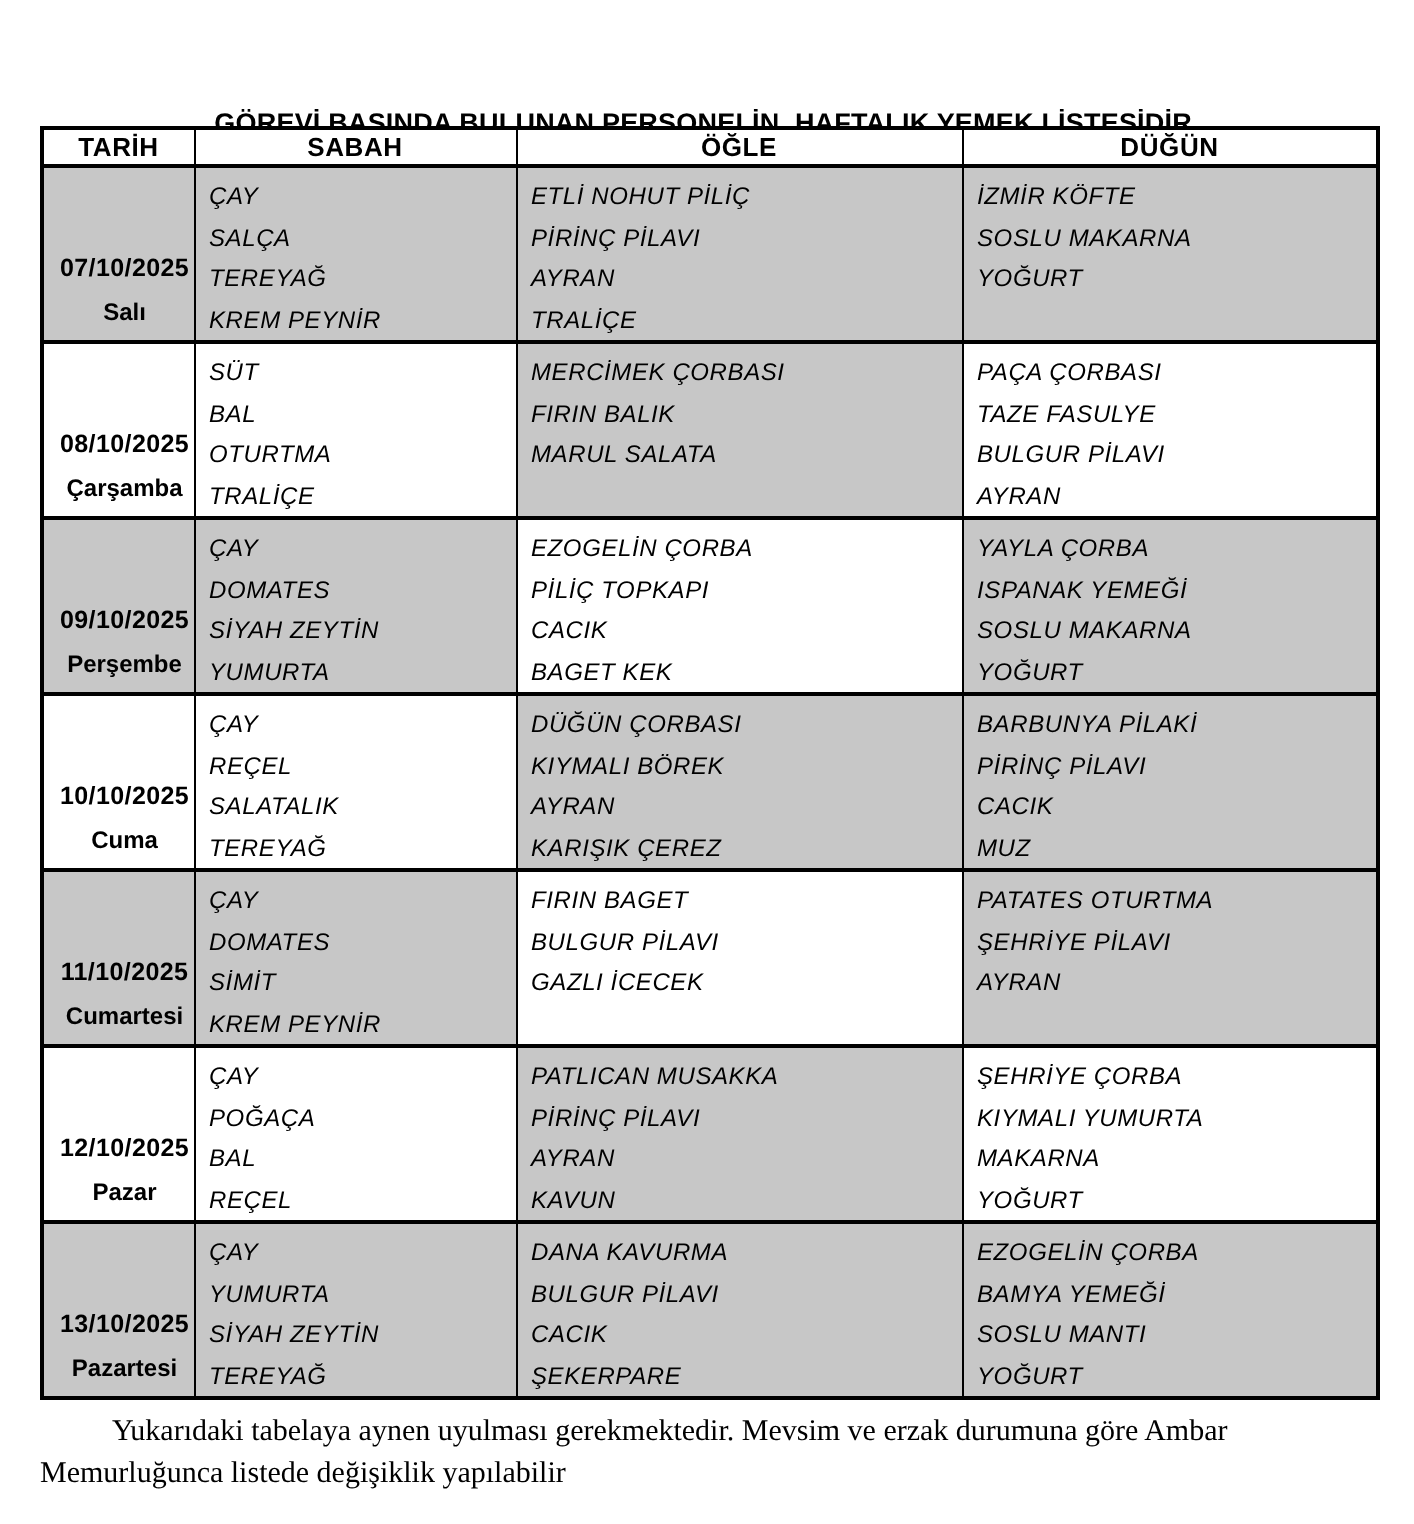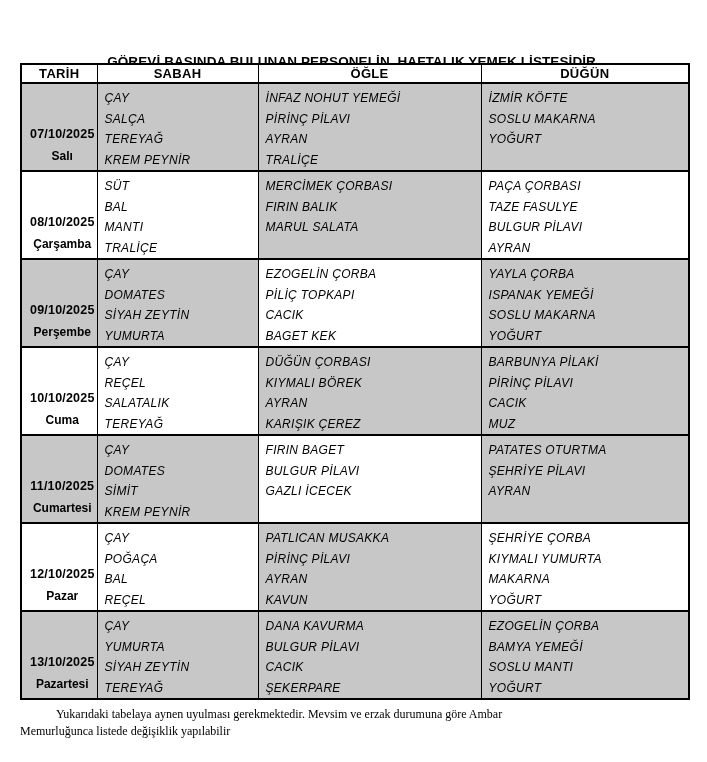--- a/index.html
+++ b/index.html
@@ -70,21 +70,21 @@
     font-size:12px;
     line-height:20.5px;
     letter-spacing:0.3px;
     white-space:nowrap;
   }
   .footer {
     position:absolute;
     left:20px; top:706px;
     width:648px;
     font-family:"Liberation Serif", serif;
-    font-size:12px;
+    font-size:15px;
     line-height:1.38;
     color:#000;
   }
   .footer .line1 { text-indent:36px; }
 </style>
 </head>
 <body>
 
 <div class="page">
 
@@ -113,40 +113,40 @@
             <div class="date">07/10/2025</div>
             <div class="day">Salı</div>
           </td>
           <td class="menu-cell shaded">
             <div class="menu-item">ÇAY</div>
             <div class="menu-item">SALÇA</div>
             <div class="menu-item">TEREYAĞ</div>
             <div class="menu-item">KREM PEYNİR</div>
           </td>
           <td class="menu-cell shaded">
-            <div class="menu-item">İNFAZ NOHUT YEMEĞİ</div>
+            <div class="menu-item">ETLİ NOHUT PİLİÇ</div>
             <div class="menu-item">PİRİNÇ PİLAVI</div>
             <div class="menu-item">AYRAN</div>
             <div class="menu-item">TRALİÇE</div>
           </td>
           <td class="menu-cell shaded">
             <div class="menu-item">İZMİR KÖFTE</div>
             <div class="menu-item">SOSLU MAKARNA</div>
             <div class="menu-item">YOĞURT</div>
           </td>
         </tr>
         <tr>
           <td class="date-cell">
             <div class="date">08/10/2025</div>
             <div class="day">Çarşamba</div>
           </td>
           <td class="menu-cell">
             <div class="menu-item">SÜT</div>
             <div class="menu-item">BAL</div>
-            <div class="menu-item">MANTI</div>
+            <div class="menu-item">OTURTMA</div>
             <div class="menu-item">TRALİÇE</div>
           </td>
           <td class="menu-cell shaded">
             <div class="menu-item">MERCİMEK ÇORBASI</div>
             <div class="menu-item">FIRIN BALIK</div>
             <div class="menu-item">MARUL SALATA</div>
           </td>
           <td class="menu-cell">
             <div class="menu-item">PAÇA ÇORBASI</div>
             <div class="menu-item">TAZE FASULYE</div>

